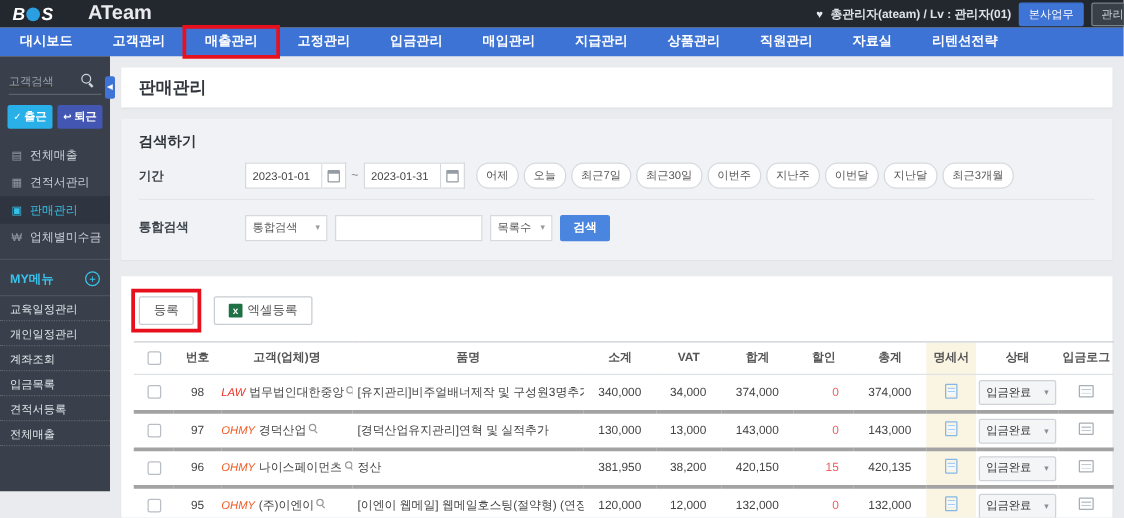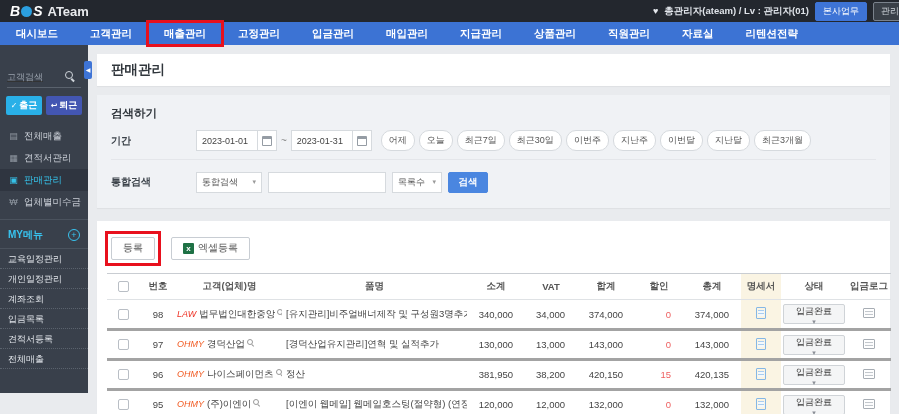--- a/index.html
+++ b/index.html
@@ -4,40 +4,40 @@
 <style>
   * { margin:0; padding:0; box-sizing:border-box; }
   html,body { width:899px; height:414px; overflow:hidden; }
   body { font-family:"Liberation Sans","DejaVu Sans",sans-serif; background:#e9ebee; color:#333; }
 
   
   .top-header { height:22px; background:#23272e; display:flex; align-items:center; padding:0 8px 0 10px; color:#fff; position:relative; }
   .logo { display:flex; align-items:center; font-weight:800; font-size:14px; letter-spacing:0; font-style:italic; }
   .logo .lo-b,.logo .lo-s { color:#fff; }
   .logo .lo-o { width:11px; height:11px; background:#2b9fe0; border-radius:50%; display:inline-block; margin:0 1px; }
-  .team-name { margin-left:5px; font-size:13px; font-weight:700; color:#e8eaed; font-style:normal; }
+  .team-name { margin-left:28px; font-size:16px; font-weight:700; color:#e8eaed; font-style:normal; }
   .header-right { margin-left:auto; display:flex; align-items:center; gap:6px; }
   .heart { color:#e6e9ee; font-size:9px; }
   .user-info { font-size:9.5px; font-weight:700; color:#dfe3e9; }
   .hdr-btn { font-size:9px; border-radius:2px; padding:2px 7px; border:1px solid transparent; cursor:pointer; font-family:inherit; }
   .hdr-btn.primary { background:#3e74d6; color:#fff; border-color:#3e74d6; }
   .hdr-btn.ghost { background:#3a4048; color:#d0d5db; border-color:#7a828c; margin-right:-16px; }
 
   
   .nav { height:23px; background:#3c73d4; display:flex; align-items:stretch; }
   .nav-item { color:#fff; font-size:10.5px; font-weight:700; padding:0 16px; line-height:23px; cursor:pointer; position:relative; white-space:nowrap; }
   .nav-item.annotated { outline:3px solid #e8101d; outline-offset:-1px; z-index:5; }
 
   
   .layout { display:flex; height:369px; position:relative; }
 
   
   .sidebar { width:88px; flex:none; position:relative; }
   .sidebar-dark { background:#39404b; height:348px; padding-top:6px; }
-  .side-search { margin:20px 7px 8px; border-bottom:1px solid #5a626d; display:flex; align-items:center; padding-bottom:5px;text-decoration:underline; }
+  .side-search { margin:8px 7px 8px; border-bottom:1px solid #5a626d; display:flex; align-items:center; padding-bottom:5px;text-decoration:underline; }
   .side-search input { background:transparent; border:none; outline:none; width:58px; font-size:9px; color:#dfe3e9; font-family:inherit; }
   .side-search input::placeholder { color:#9aa2ad; }
   .mag { position:relative; width:11px; height:11px; display:inline-block; flex:none; }
   .mag::before { content:''; position:absolute; left:0; top:0; width:6px; height:6px; border:1.5px solid #cfd4da; border-radius:50%; }
   .mag::after { content:''; position:absolute; left:7px; top:7px; width:4px; height:1.5px; background:#cfd4da; transform:rotate(45deg); transform-origin:0 0; }
   .attend-row { display:flex; gap:4px; margin:0 6px 10px; }
   .attend-btn { flex:1; height:19px; border:none; border-radius:2px; color:#fff; font-size:9px; font-weight:700; cursor:pointer; display:flex; align-items:center; justify-content:center; gap:2px; font-family:inherit; }
   .attend-btn.in { background:#29b0e8; }
   .attend-btn.out { background:#4356b2; }
   .attend-btn .glyph { font-size:8px; }
@@ -90,21 +90,21 @@
   td.discount { color:#ee5f5f; }
   .cream { background:#faf4e3; }
   .checkbox { width:11px; height:11px; border:1px solid #b9bec5; border-radius:2px; background:#fff; display:inline-block; cursor:pointer; vertical-align:middle; }
   .brand { font-weight:400; font-style:italic; margin-right:3px; font-size:9px; }
   .cname { color:#444; }
   .mini-mag { position:relative; width:8px; height:8px; display:inline-block; margin-left:2px; cursor:pointer; }
   .mini-mag::before { content:''; position:absolute; left:0; top:0; width:4px; height:4px; border:1px solid #999; border-radius:50%; }
   .mini-mag::after { content:''; position:absolute; left:5px; top:5px; width:3px; height:1px; background:#999; transform:rotate(45deg); transform-origin:0 0; }
   .doc-icon { width:10px; height:12px; border:1px solid #85b7e6; background:#f2f8fd; display:inline-block; border-radius:1px; background-image:repeating-linear-gradient(to bottom, transparent 0 2px, #a9cdf0 2px 3px); background-clip:content-box; padding:2px 1px; cursor:pointer; }
   .log-icon { width:12px; height:10px; border:1px solid #a7adb4; background:#fbfbfc; display:inline-block; border-radius:1px; background-image:repeating-linear-gradient(to bottom, transparent 0 2px, #c3c8cd 2px 3px); background-clip:content-box; padding:2px 1px; cursor:pointer; }
-  .status-btn { height:20px; width:62px; background:#f4f5f6; border:1px solid #cfd3d7; border-radius:2px; font-size:9px; color:#333; cursor:pointer; display:inline-flex; align-items:center; justify-content:space-between; padding:0 5px; font-family:inherit;flex-direction:column; }
+  .status-btn { height:20px; width:62px; background:#f4f5f6; border:1px solid #cfd3d7; border-radius:2px; font-size:9px; color:#333; cursor:pointer; display:inline-flex; align-items:center; justify-content:space-between; padding:0 5px; font-family:inherit; }
   .status-btn .caret { color:#8b9097; font-size:7px; }
 </style>
 </head>
 <body>
 
 <div class="top-header">
   <div class="logo">
     <span class="lo-b">B</span>
       <span class="lo-o"></span>
       <span class="lo-s">S</span>

